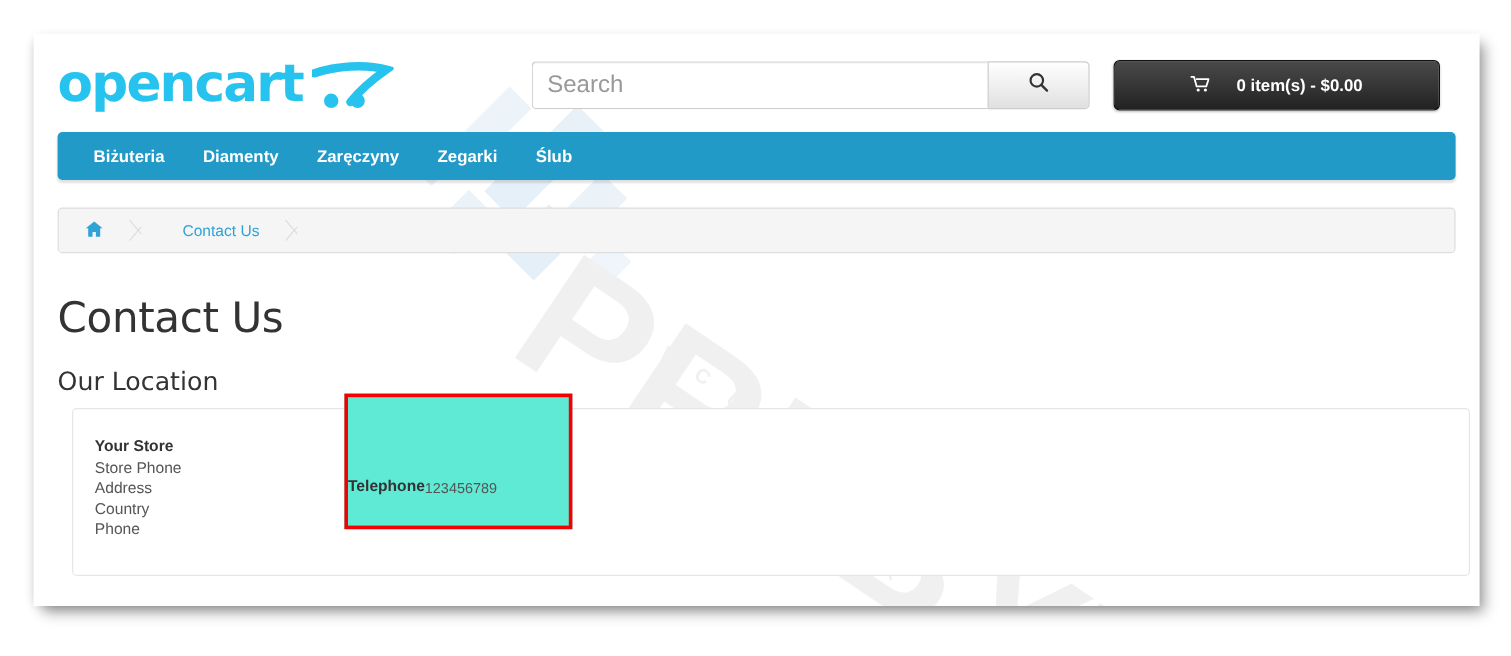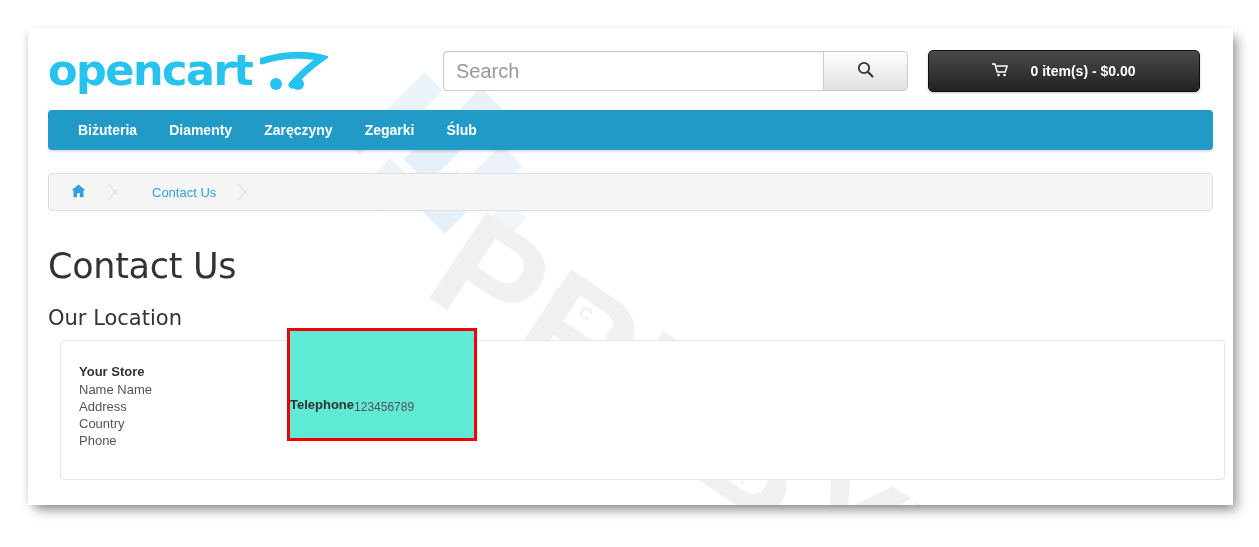--- a/index.html
+++ b/index.html
@@ -395,21 +395,21 @@
       <div class="crumb-sep"></div>
     </div>
 
     <h1 class="page-title">Contact Us</h1>
 
     <h2 class="sub-title">Our Location</h2>
 
     <div class="info-panel">
       <div class="store-block">
         <span class="store-title">Your Store</span>
-        <span class="line">Name Name</span>
+        <span class="line">Store Phone</span>
         <span class="line">Address</span>
         <span class="line">Country</span>
         <span class="line">Phone</span>
       </div>
     </div>
 
     <div class="highlight-box">
       <span class="tel-label">Telephone</span>
       <span class="tel-value">123456789</span>
     </div>

